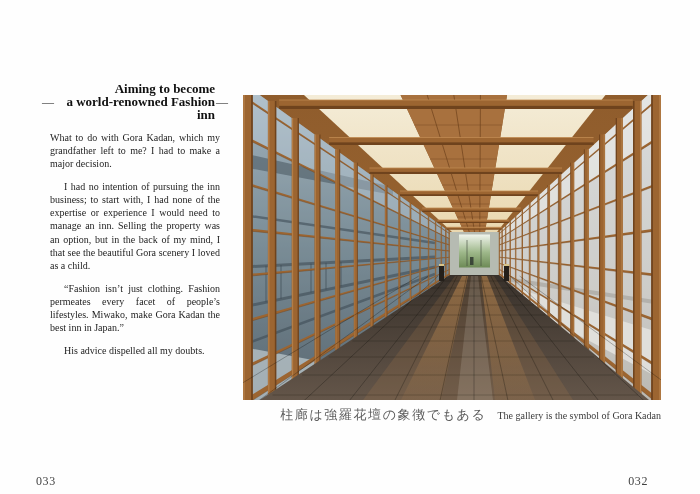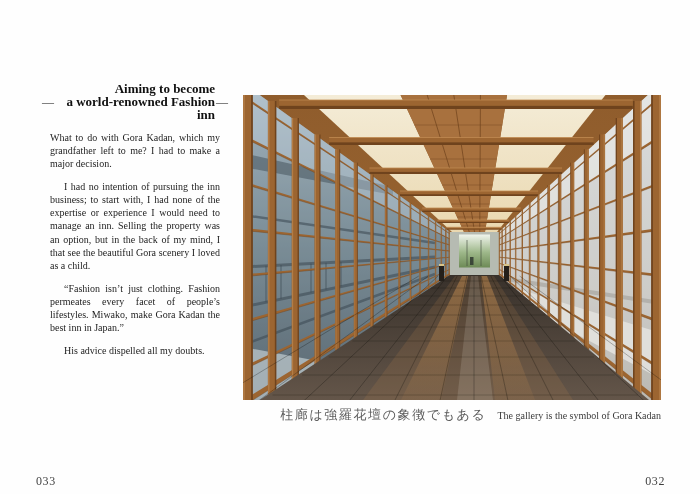--- a/index.html
+++ b/index.html
@@ -9,21 +9,21 @@
   .page-left{position:absolute;left:41px;top:82px;width:188px;}
   .title-row{display:flex;align-items:center;justify-content:space-between;margin-bottom:9px;}
   .title-lines{flex:1;text-align:right;font-weight:bold;font-size:13px;line-height:13.2px;color:#101010;}
   .dash{color:#3c3c3c;font-size:12px;line-height:12px;padding:0 1px;}
   .body p{margin:9px;font-size:10px;line-height:13.3px;text-align:justify;color:#1d1d1d;text-indent:14px;}
   .body p.first{text-indent:0;}
   .body p.gap{margin-top:5px;}
   
   .folio{position:absolute;top:458px;font-size:12px;letter-spacing:0.6px;color:#3f3f3f;margin-top:16px;}
   .folio-left{left:36px;}
-  .folio-right{right:35px;}
+  .folio-right{right:52px;}
   
   .photo{position:absolute;left:243px;top:95px;width:418px;height:305px;overflow:hidden;background:#b9bfc2;}
   .photo svg{display:block;width:418px;height:305px;}
   
   .caption{position:absolute;left:243px;top:406px;width:418px;display:flex;justify-content:flex-end;
            align-items:baseline;gap:11px;white-space:nowrap;}
   .cap-jp{font-size:13px;letter-spacing:1.6px;color:#5a5a5a;}
   .cap-en{font-size:10px;color:#3a3a3a;}
 </style>
 </head>

